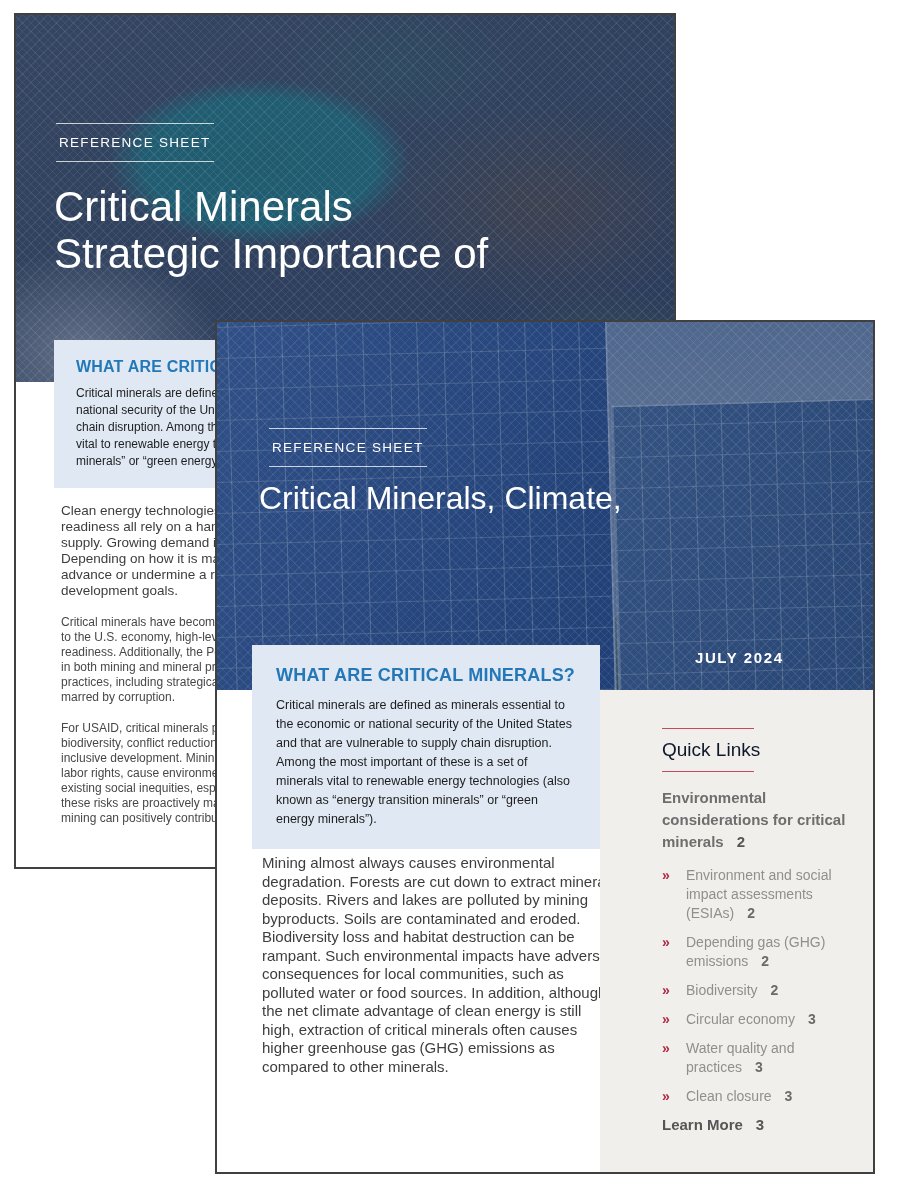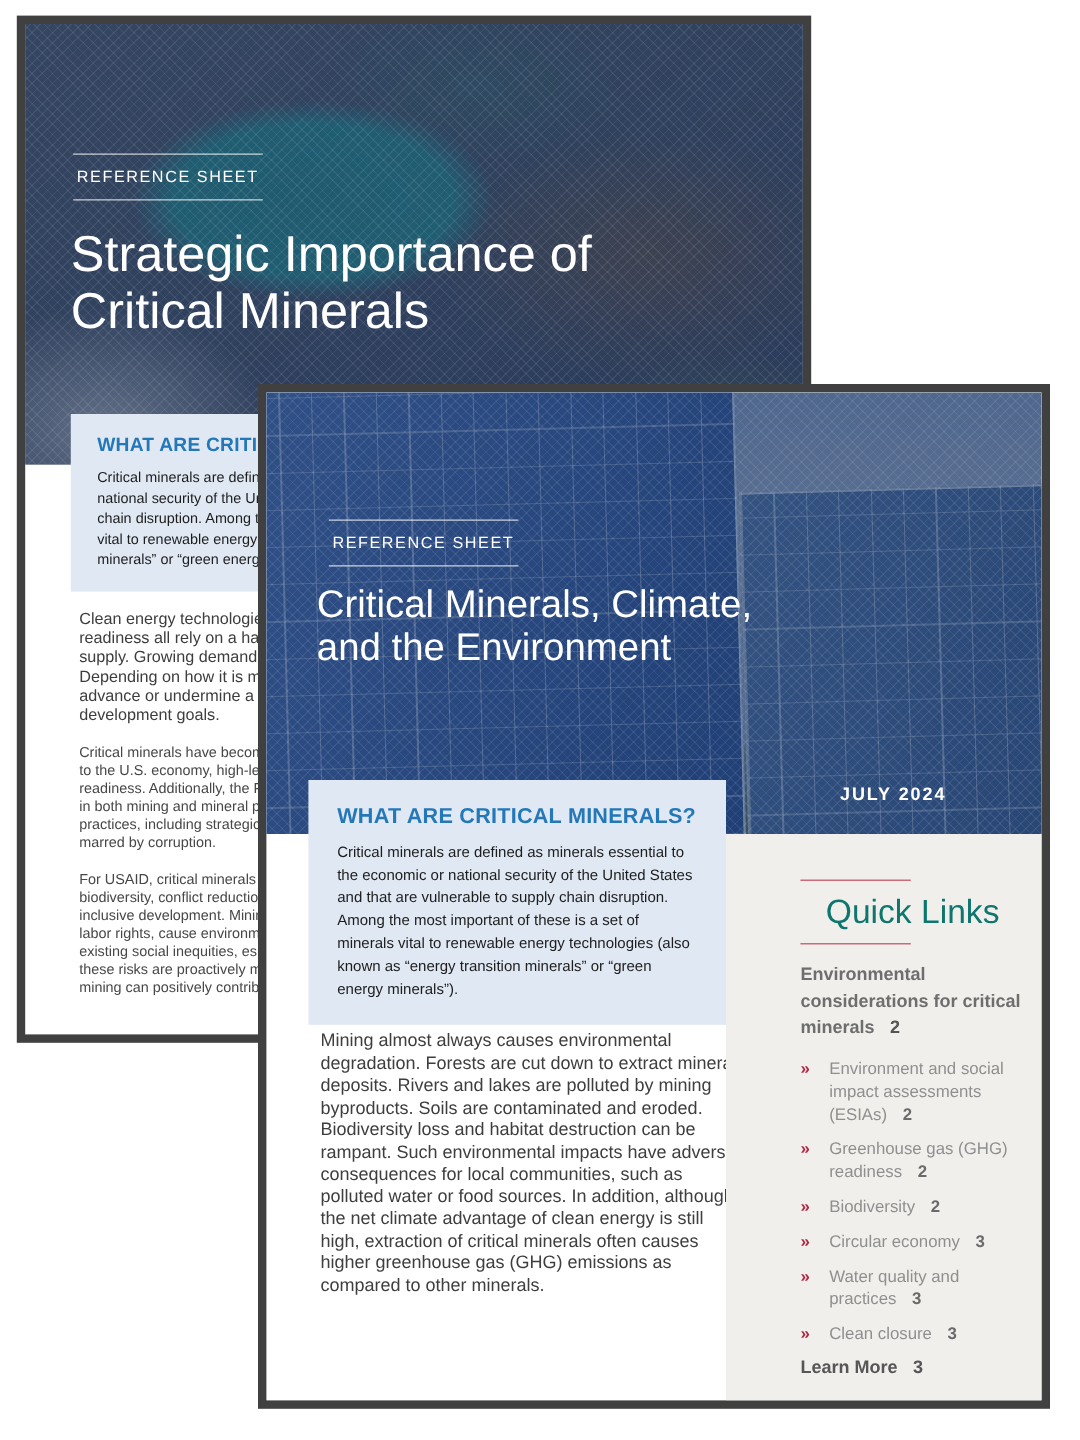--- a/index.html
+++ b/index.html
@@ -2,21 +2,21 @@
 <html><head>
 <meta charset="utf-8">
 <style>
   html,body{margin:0;padding:0;}
   body{
     width:900px;height:1200px;position:relative;overflow:hidden;
     background:#ffffff;
     font-family:"Liberation Sans", sans-serif;
   }
   .page{
-    position:absolute;background:#fff;border:7px solid #404040;
+    position:absolute;background:#fff;border:2px solid #404040;
     box-sizing:border-box;overflow:hidden;
   }
   #back-page{left:14px;top:13px;width:662px;height:856px;z-index:1;}
   #front-page{left:215px;top:320px;width:660px;height:854px;z-index:2;}
 
   
   .hero{position:absolute;left:0;top:0;right:0;overflow:hidden;}
   #back-hero{height:367px;
     background-color:#46566c;
     background-image:
@@ -77,41 +77,41 @@
   .doc-link{color:#2478b8;text-decoration:underline;cursor:pointer;}
 
   
   #front-main{position:absolute;left:45px;top:532px;width:350px;
     font-size:15px;line-height:18.5px;color:#3e3e3e;}
 
   
   #sidebar{position:absolute;left:383px;top:368px;right:0;bottom:0;
     background:#f1efeb;box-sizing:border-box;padding:38px 14px 0 62px;}
   .ql-rule{width:92px;height:1px;background:#c64a5e;}
-  .ql-heading{color:#0f766e;font-size:28px;font-weight:400;margin:10px 0;text-align:center;}
+  .ql-heading{color:#0f172a;font-size:19px;font-weight:400;margin:10px 0;}
   .toc-title{margin-top:15px;font-size:15px;font-weight:700;color:#6e6e6e;line-height:1.45;width:200px;}
   .pnum{font-weight:700;color:#555555;margin-left:13px;}
   .ql-list{margin-top:14px;width:200px;}
   .ql-item{position:relative;padding-left:24px;margin-bottom:10px;
     font-size:14px;color:#8f8f8f;line-height:19px;cursor:pointer;}
   .ql-marker{position:absolute;left:0;top:0;color:#b02a45;font-weight:700;}
   .ql-item .pnum{color:#6a6a6a;}
   .learn-more{font-size:15px;font-weight:700;color:#565656;}
 </style>
 </head>
 <body>
 
 <div class="page" id="back-page">
   <div class="hero" id="back-hero">
     <div class="hero-overlay"></div>
     <div class="hero-hatch"></div>
     <div class="kicker" id="back-kicker">REFERENCE SHEET</div>
     <div class="hero-title" id="back-title">
+      <div>Critical Minerals</div>
       <div>Strategic Importance of</div>
-      <div>Critical Minerals</div>
     </div>
   </div>
 
   <div class="info-box" id="back-box">
     <h2 class="box-heading">WHAT ARE CRITICAL MINERALS?</h2>
     <div>
         <div class="box-line">Critical minerals are defined as minerals essential to the economic or</div>
         <div class="box-line">national security of the United States and that are vulnerable to supply</div>
         <div class="box-line">chain disruption. Among the most important of these is a set of minerals</div>
         <div class="box-line">vital to renewable energy technologies (also known as “energy transition</div>
@@ -155,42 +155,41 @@
 <div class="page" id="front-page">
   <div class="hero" id="front-hero">
     <div class="grass"></div>
     <div class="panel panel-a"></div>
     <div class="panel panel-b"></div>
     <div class="hero-overlay"></div>
     <div class="hero-hatch"></div>
     <div class="kicker" id="front-kicker">REFERENCE SHEET</div>
     <div class="hero-title" id="front-title">
       <div>Critical Minerals, Climate,</div>
-      <div>and the Environment</div>
     </div>
     <div id="front-date">JULY 2024</div>
   </div>
 
   <div class="info-box" id="front-box">
     <h2 class="box-heading">WHAT ARE CRITICAL MINERALS?</h2>
     <div class="box-body">Critical minerals are defined as minerals essential to the economic or national security of the United States and that are vulnerable to supply chain disruption. Among the most important of these is a set of minerals vital to renewable energy technologies (also known as “energy transition minerals” or “green energy minerals”).</div>
   </div>
 
   <div id="front-main">Mining almost always causes environmental degradation. Forests are cut down to extract mineral deposits. Rivers and lakes are polluted by mining byproducts. Soils are contaminated and eroded. Biodiversity loss and habitat destruction can be rampant. Such environmental impacts have adverse consequences for local communities, such as polluted water or food sources. In addition, although the net climate advantage of clean energy is still high, extraction of critical minerals often causes higher greenhouse gas (GHG) emissions as compared to other minerals.</div>
 
   <div id="sidebar">
     <div class="ql-rule"></div>
     <div class="ql-heading">Quick Links</div>
     <div class="ql-rule"></div>
 
     <div class="toc-title"><span>Environmental considerations for critical minerals</span><span class="pnum">2</span></div>
 
     <div class="ql-list">
       <div class="ql-item"><span class="ql-marker">»</span><span>Environment and social impact assessments (ESIAs)</span><span class="pnum">2</span></div>
-      <div class="ql-item"><span class="ql-marker">»</span><span>Greenhouse gas (GHG) readiness</span><span class="pnum">2</span></div>
+      <div class="ql-item"><span class="ql-marker">»</span><span>Depending gas (GHG) emissions</span><span class="pnum">2</span></div>
       <div class="ql-item"><span class="ql-marker">»</span><span>Biodiversity</span><span class="pnum">2</span></div>
       <div class="ql-item"><span class="ql-marker">»</span><span>Circular economy</span><span class="pnum">3</span></div>
       <div class="ql-item"><span class="ql-marker">»</span><span>Water quality and practices</span><span class="pnum">3</span></div>
       <div class="ql-item"><span class="ql-marker">»</span><span>Clean closure</span><span class="pnum">3</span></div>
     </div>
 
     <div class="learn-more"><span>Learn More</span><span class="pnum">3</span></div>
   </div>
 </div>
 

